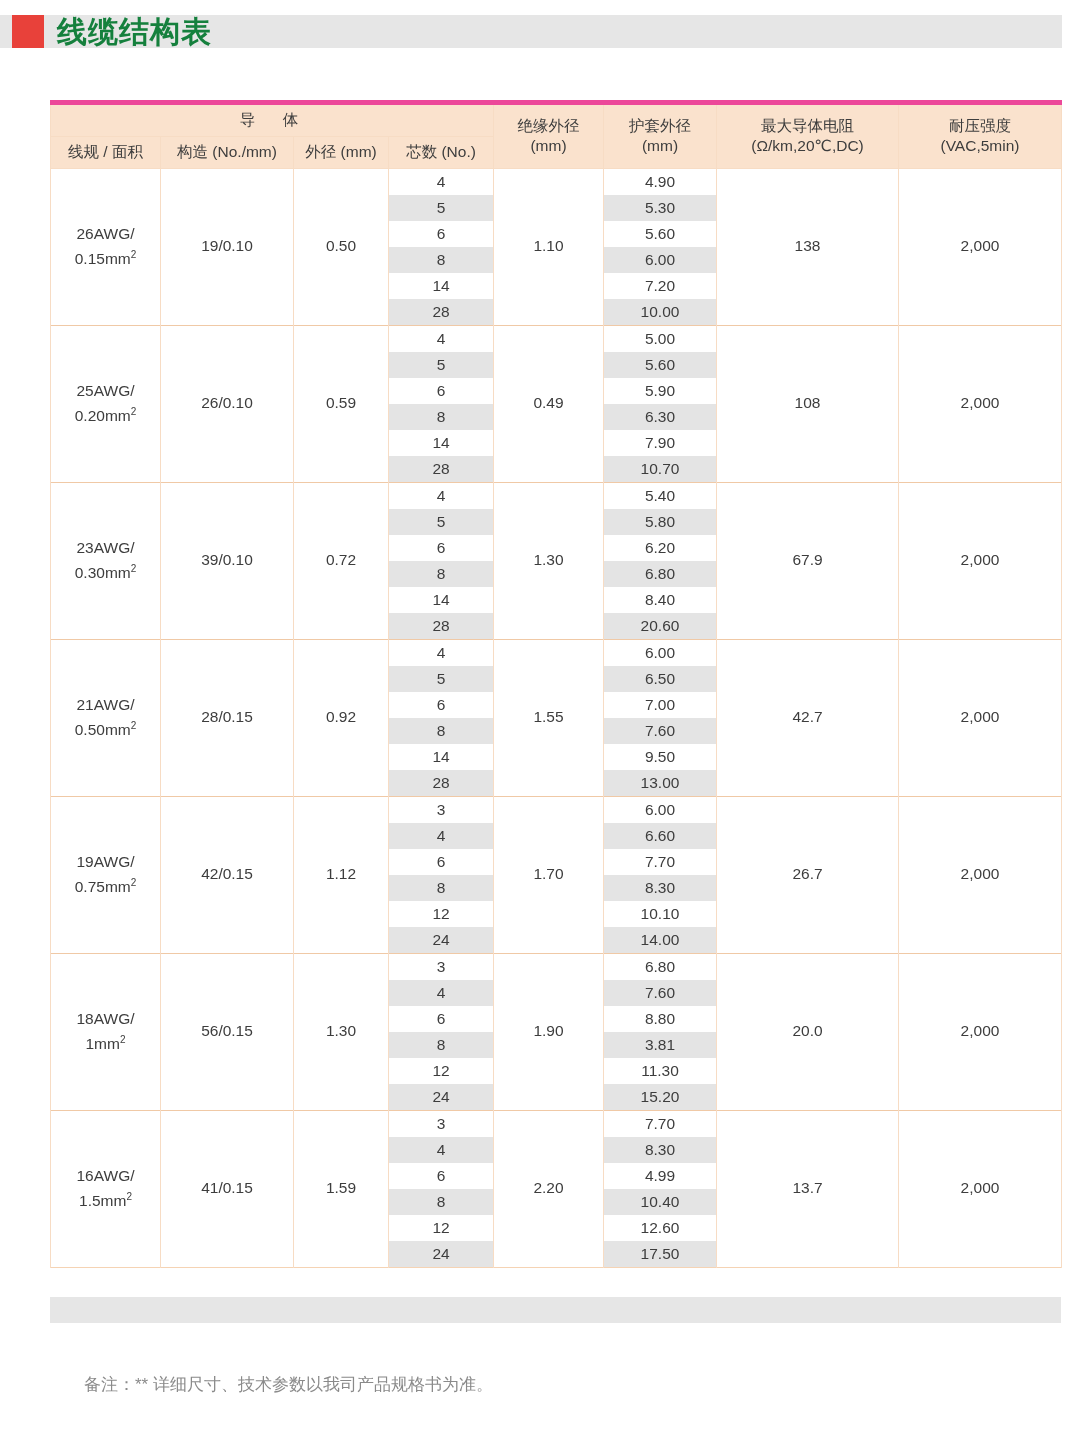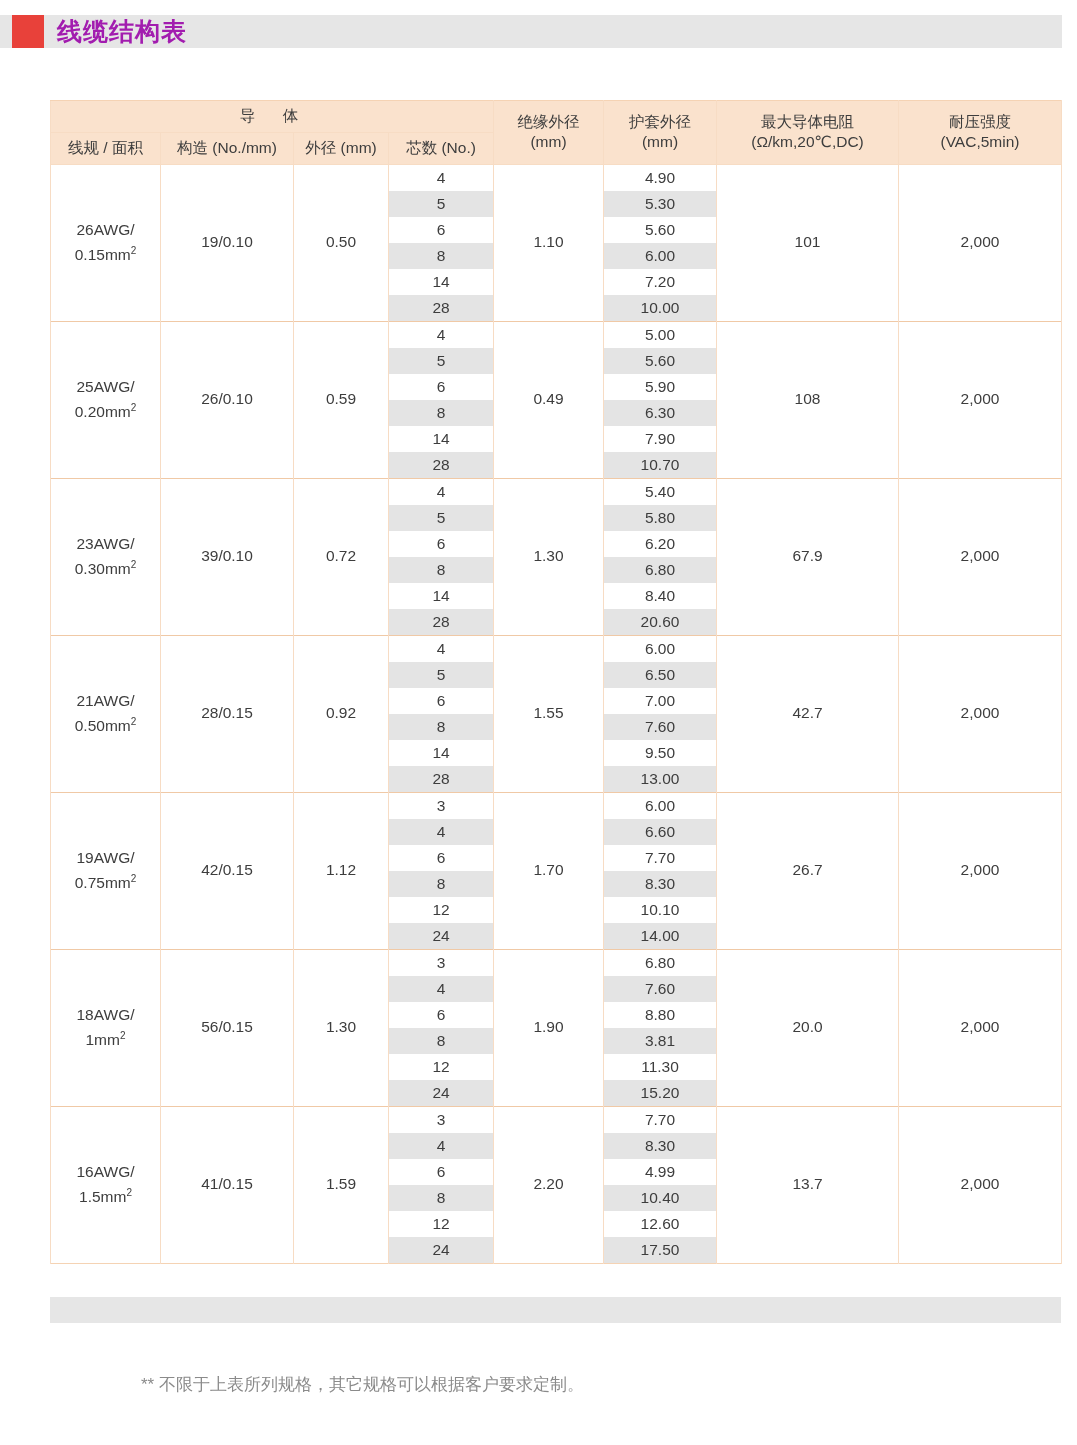--- a/index.html
+++ b/index.html
@@ -32,39 +32,39 @@
     width: 32px;
     height: 33px;
     background: #e8413a;
   }
   .title-text {
     position: absolute;
     left: 57px;
     top: 16px;
     height: 33px;
     line-height: 31px;
-    font-size: 25px;
+    font-size: 30px;
     font-weight: bold;
-    color: #a21caf;
+    color: #15803d;
     letter-spacing: 1px;
     white-space: nowrap;
   }
 
   
   .table-wrap {
     position: absolute;
     left: 50px;
     top: 100px;
     width: 1011px;
   }
   table.spec {
     border-collapse: collapse;
     table-layout: fixed;
     width: 1011px;
-    border-top: 1px solid #ec4899;
+    border-top: 5px solid #ec4899;
     border-bottom: 1px solid #f5d3b4;
   }
   table.spec th,
   table.spec td {
     border-left: 1px solid #f7dcc4;
     border-right: 1px solid #f7dcc4;
     text-align: center;
     vertical-align: middle;
     font-size: 15.5px;
     color: #3d3d3d;
@@ -184,21 +184,21 @@
       </tr>
     </thead>
     <tbody id="tbody">
         <tr class="grp-start">
           <td rowspan="6" class="merge">26AWG/<br>0.15mm<span class="sup">2</span></td>
           <td rowspan="6" class="merge">19/0.10</td>
           <td rowspan="6" class="merge">0.50</td>
           <td class="sub">4</td>
           <td rowspan="6" class="merge">1.10</td>
           <td class="sub">4.90</td>
-          <td rowspan="6" class="merge">101</td>
+          <td rowspan="6" class="merge">138</td>
           <td rowspan="6" class="merge">2,000</td>
         </tr>
         <tr>
           <td class="sub striped">5</td>
           <td class="sub striped">5.30</td>
         </tr>
         <tr>
           <td class="sub">6</td>
           <td class="sub">5.60</td>
         </tr>
@@ -394,14 +394,14 @@
           <td class="sub striped">24</td>
           <td class="sub striped">17.50</td>
         </tr>
       </tbody>
   </table>
 </div>
 
 <div class="bottom-bar"></div>
 
 <div class="notes">
-  <div class="line2">** 不限于上表所列规格，其它规格可以根据客户要求定制。</div>
+  <div>备注：** 详细尺寸、技术参数以我司产品规格书为准。</div>
 </div>
 
 </body></html>

